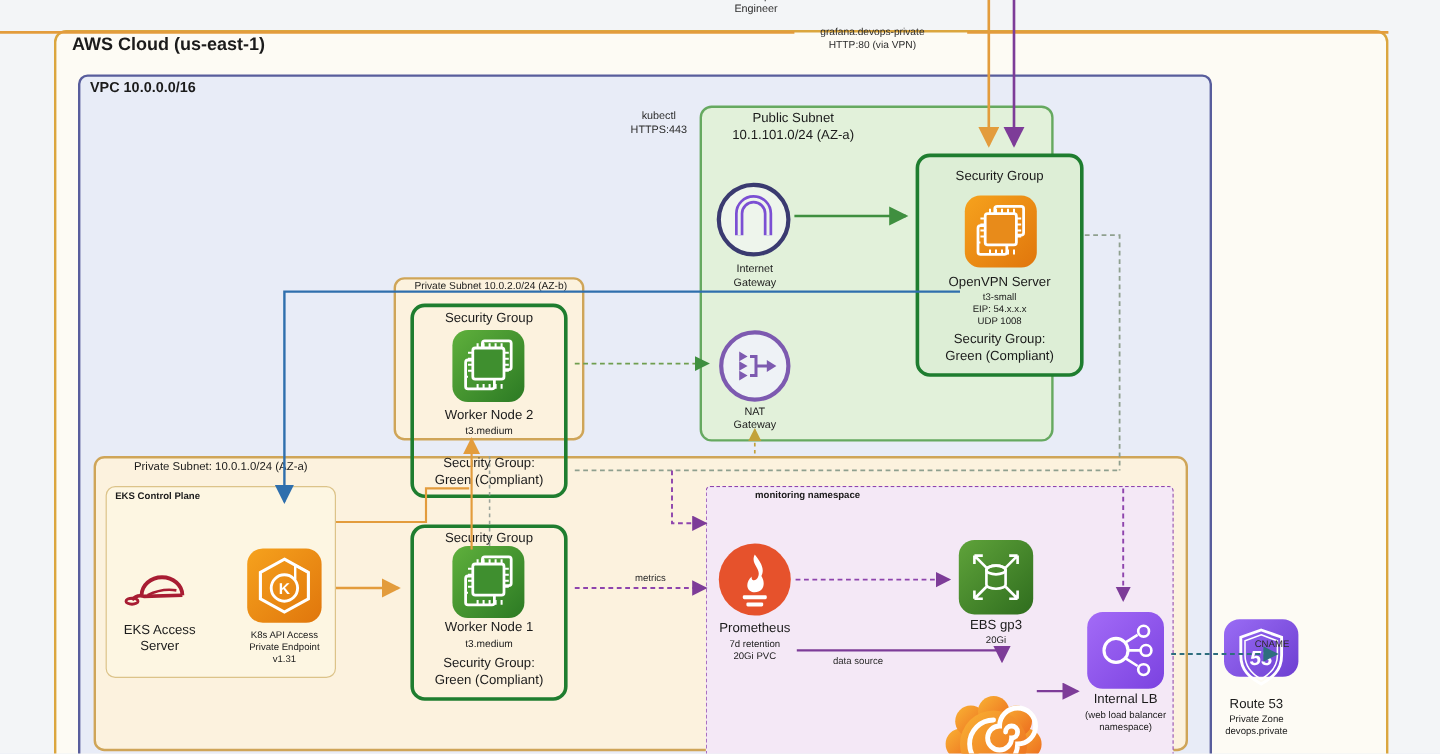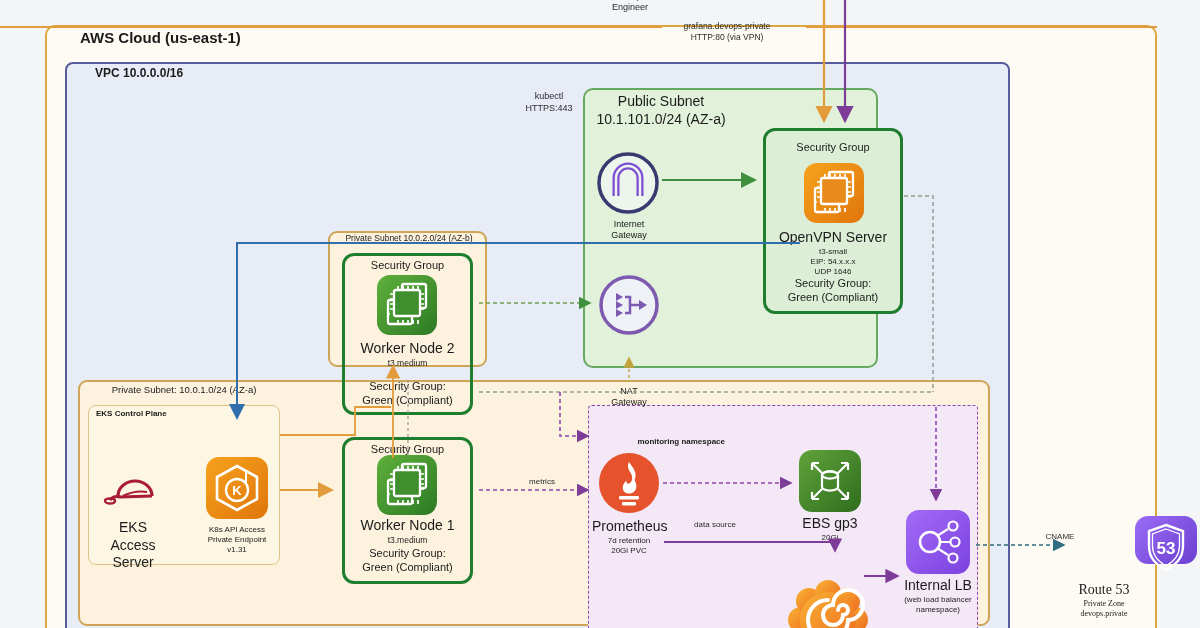--- a/index.html
+++ b/index.html
@@ -1,54 +1,54 @@
 <!DOCTYPE html>
 <html><head>
 <meta charset="utf-8">
 <style>
   html,body{margin:0;padding:0;}
   body{
     width:1200px;height:628px;overflow:hidden;position:relative;
     background:#f3f5f7;color:#1b1b1b;
     font-family:"Liberation Sans", sans-serif;
   }
-  .abs{position:absolute;margin-left:20px;}
+  .abs{position:absolute;}
   .box{position:absolute;box-sizing:border-box;}
   .cap{position:absolute;text-align:center;font-size:8.5px;line-height:1.25;color:#1b1b1b;}
-  .cap .b{font-size:14px;text-align:center;}
+  .cap .b{font-size:11px;text-align:center;}
   .sgtitle{position:absolute;text-align:center;font-size:11px;color:#1b1b1b;}
   .sgstatus{position:absolute;text-align:center;font-size:11px;line-height:1.3;color:#1b1b1b;}
   .flowlbl{position:absolute;text-align:center;font-size:8.5px;line-height:1.3;color:#2b2b2b;}
   svg{display:block;}
   #arrows{position:absolute;left:0;top:0;z-index:40;pointer-events:none;}
   .icon{position:absolute;z-index:10;}
   .rounded{border-radius:13px;}
 </style>
 </head>
 <body>
 
 <div class="box" style="left:45px;top:25px;width:1112px;height:640px;border:2px solid #dba63e;border-radius:10px;background:#fdfbf4;"></div>
 <div class="abs" style="left:60px;top:29px;font-size:15px;font-weight:bold;z-index:6;">AWS Cloud  (us-east-1)</div>
 
 <div class="box" style="left:65px;top:62px;width:945px;height:600px;border:2px solid #585d9c;border-radius:8px;background:#e8ecf7;"></div>
 <div class="abs" style="left:75px;top:66px;font-size:12px;font-weight:bold;z-index:6;">VPC  10.0.0.0/16</div>
 
 <div class="box" style="left:583px;top:88px;width:295px;height:280px;border:2px solid #66a960;border-radius:10px;background:#e2f1da;"></div>
-<div class="cap" style="left:586px;top:93px;width:150px;font-size:14px;z-index:6;">
+<div class="cap" style="left:586px;top:93px;width:150px;font-size:11px;z-index:6;">
   <span>Public Subnet</span><br>
   <span>10.1.101.0/24  (AZ-a)</span>
 </div>
 
 <div class="box" style="left:763px;top:128px;width:140px;height:186px;border:3px solid #1e7d2f;border-radius:12px;background:#ddeed6;z-index:5;"></div>
 <div class="sgtitle" style="left:763px;top:141px;width:140px;z-index:6;">Security Group</div>
 <div class="cap" style="left:768px;top:229px;width:130px;font-size:8px;z-index:6;">
   <span class="b">OpenVPN Server</span><br>
   <span>t3-small</span><br>
   <span>EIP: 54.x.x.x</span><br>
-  <span>UDP 1646</span>
+  <span>UDP 1008</span>
 </div>
 <div class="sgstatus" style="left:763px;top:276px;width:140px;z-index:6;">
   <span>Security Group:</span><br>
   <span>Green (Compliant)</span>
 </div>
 
 <div class="box" style="left:328px;top:231px;width:159px;height:136px;border:2px solid #cfa558;border-radius:9px;background:#fcf2de;z-index:4;"></div>
 <div class="cap" style="left:325px;top:233px;width:168px;font-size:8.5px;white-space:nowrap;z-index:6;">Private Subnet  10.0.2.0/24  (AZ-b)</div>
 
 <div class="box" style="left:342px;top:253px;width:131px;height:162px;border:3px solid #1e7d2f;border-radius:12px;z-index:5;"></div>
@@ -82,62 +82,62 @@
 <div class="cap" style="left:342px;top:517px;width:131px;z-index:6;">
   <span class="b">Worker Node 1</span><br>
   <span>t3.medium</span>
 </div>
 <div class="sgstatus" style="left:334px;top:546px;width:147px;z-index:6;">
   <span>Security Group:</span><br>
   <span>Green (Compliant)</span>
 </div>
 
 <div class="box" style="left:588px;top:405px;width:390px;height:235px;border:1.5px dashed #8e44ad;border-radius:4px;background:#f4e8f6;z-index:4;"></div>
-<div class="cap" style="left:595px;top:408px;width:130px;font-size:8px;font-weight:bold;text-align:right;z-index:6;margin-top:29px;">monitoring namespace</div>
+<div class="cap" style="left:608px;top:408px;width:130px;font-size:8px;font-weight:bold;text-align:center;z-index:6;">monitoring namespace</div>
 <div class="cap" style="left:592px;top:518px;width:74px;font-size:8px;z-index:6;">
   <span class="b">Prometheus</span><br>
   <span>7d retention</span><br>
   <span>20Gi PVC</span>
 </div>
 <div class="cap" style="left:793px;top:515px;width:74px;font-size:8px;z-index:6;">
   <span class="b">EBS gp3</span><br>
   <span>20Gi</span>
 </div>
 <div class="cap" style="left:896px;top:577px;width:84px;font-size:8px;z-index:6;">
   <span class="b">Internal LB</span><br>
   <span>(web load balancer</span><br>
   <span>namespace)</span>
 </div>
-<div class="cap" style="left:1066px;top:581px;width:76px;font-size:8px;z-index:6;font-family:Liberation Serif, serif;">
+<div class="cap" style="left:1009px;top:581px;width:76px;font-size:8px;z-index:6;">
   <span class="b">Route 53</span><br>
   <span>Private Zone</span><br>
   <span>devops.private</span>
 </div>
 
 <div class="flowlbl" style="left:580px;top:-9px;width:100px;font-size:9px;line-height:1.2;z-index:6;">
   <span>DevOps</span><br>
   <span>Engineer</span>
 </div>
 <div class="flowlbl" style="left:627px;top:21px;width:200px;z-index:6;">
   <span>grafana.devops-private</span><br>
   <span>HTTP:80 (via VPN)</span>
 </div>
 <div class="flowlbl" style="left:509px;top:91px;width:80px;font-size:9px;z-index:6;">
   <span>kubectl</span><br>
   <span>HTTPS:443</span>
 </div>
 <div class="flowlbl" style="left:512px;top:477px;width:60px;font-size:8px;z-index:41;">metrics</div>
-<div class="flowlbl" style="left:680px;top:520px;width:70px;font-size:8px;z-index:41;">data source</div>
+<div class="flowlbl" style="left:680px;top:546px;width:70px;font-size:8px;z-index:41;">data source</div>
 <div class="flowlbl" style="left:990px;top:532px;width:60px;font-size:8px;z-index:41;padding-left:40px;">CNAME</div>
 
 <div class="cap" style="left:595px;top:219px;width:68px;font-size:9px;z-index:6;">
   <span>Internet</span><br>
   <span>Gateway</span>
 </div>
-<div class="cap" style="left:595px;top:338px;width:68px;font-size:9px;z-index:6;margin-top:48px;">
+<div class="cap" style="left:595px;top:338px;width:68px;font-size:9px;z-index:6;">
   <span>NAT</span><br>
   <span>Gateway</span>
 </div>
 
 <svg width="0" height="0" style="position:absolute">
   <defs>
     <linearGradient id="gGreen" x1="0" y1="0" x2="1" y2="1">
       <stop offset="0" stop-color="#5fb03c"></stop>
         <stop offset="1" stop-color="#2c7a24"></stop>
     </linearGradient>
@@ -252,21 +252,21 @@
         <circle cx="38" cy="62" r="13"></circle>
         <circle cx="46" cy="43" r="13"></circle>
       <circle cx="65" cy="35" r="13"></circle>
         <circle cx="84" cy="43" r="13"></circle>
       <circle cx="65" cy="62" r="28"></circle>
     </g>
     <path d="M65 42 a20 20 0 1 0 20 20 a15 15 0 1 0 -15 -15 a10 10 0 1 0 10 10 a5 5 0 1 0 -5 -5" fill="none" stroke="#fff" stroke-width="4" stroke-linecap="round"></path>
   </svg>
 </div>
 
-<div class="icon rounded" style="left:1135px;top:516px;width:62px;height:48px;background:linear-gradient(135deg,#9a6cf5,#6d3fd1);">
+<div class="icon rounded" style="left:1020px;top:516px;width:62px;height:48px;background:linear-gradient(135deg,#9a6cf5,#6d3fd1);font-style:italic;">
   <svg width="62" height="62" viewBox="0 0 62 62">
     <path d="M31 9 L48 15 V30 C48 43 40 49 31 54 C22 49 14 43 14 30 V15 Z" fill="none" stroke="#fff" stroke-width="2.4"></path>
     <path d="M31 13 L44.5 18 V30 C44.5 40.5 38 46 31 50 C24 46 17.5 40.5 17.5 30 V18 Z" fill="none" stroke="#fff" stroke-width="1.3"></path>
     <text x="31" y="38" text-anchor="middle" font-size="17" font-weight="bold" fill="#fff" font-family="Liberation Sans, sans-serif">53</text>
   </svg>
 </div>
 
 <svg id="arrows" width="1200" height="628" viewBox="0 0 1200 628">
   <defs>
     <marker id="mOrange" markerWidth="9" markerHeight="9" refX="7" refY="4" orient="auto">

